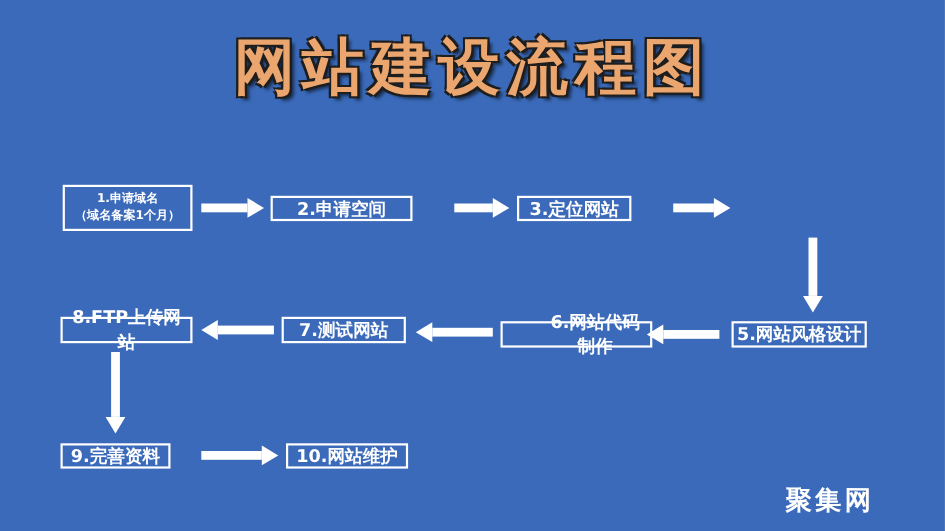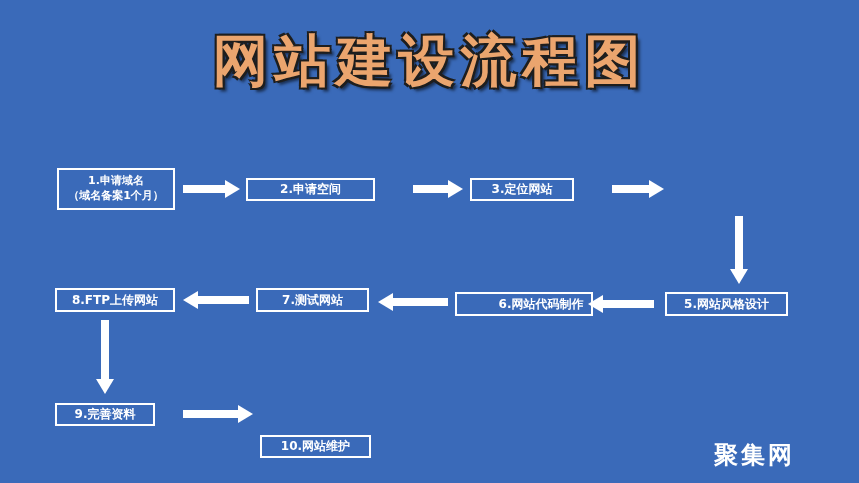--- a/index.html
+++ b/index.html
@@ -16,21 +16,21 @@
     text-align: center; font-size: 56px; font-weight: bold;
     color: var(--title, #eba56e); letter-spacing: 6px;
     text-shadow: -2px -2px 0 #1e1e1e, 2px -2px 0 #1e1e1e,
                  -2px 2px 0 #1e1e1e, 2px 2px 0 #1e1e1e,
                  4px 4px 3px rgba(0,0,0,0.55);
     font-family: Liberation Serif, serif;
   }
   .node {
     position: absolute; box-sizing: border-box;
     border: 2px solid var(--box-border, #ffffff);
-    color: var(--text, #ffffff); font-weight: bold; font-size: 12px;
+    color: var(--text, #ffffff); font-weight: bold; font-size: 16px;
     display: flex; align-items: center; justify-content: center;
     text-align: center; white-space: pre-line; line-height: 1.35;
     padding: 1px 2px; background: transparent;
   }
   .node.two-line { font-size: 11px; text-align: center; }
   .arrow { position: absolute; display: flex; }
   .arrow.h { align-items: center; flex-direction: row; }
   .arrow.v { align-items: center; flex-direction: column; }
   .shaft-h { flex: 1; height: 8px; background: var(--arrow, #ffffff); }
   .shaft-v { flex: 1; width: 8px; background: var(--arrow, #ffffff); }
@@ -49,21 +49,21 @@
   
   .n1  { left: 57px;  top: 168px; width: 118px; height: 42px; }
   .n2  { left: 246px; top: 178px; width: 129px; height: 23px; }
   .n3  { left: 470px; top: 178px; width: 104px; height: 23px; }
   .n4  { left: 671px; top: 168px; width: 147px; height: 42px; }
   .n5  { left: 665px; top: 292px; width: 123px; height: 24px; }
   .n6  { left: 455px; top: 292px; width: 138px; height: 24px; padding-left: 36px; }
   .n7  { left: 256px; top: 288px; width: 113px; height: 24px; }
   .n8  { left: 55px;  top: 288px; width: 120px; height: 24px; }
   .n9  { left: 55px;  top: 403px; width: 100px; height: 23px; }
-  .n10 { left: 260px; top: 403px; width: 111px; height: 23px; margin-top: 32px; }
+  .n10 { left: 260px; top: 403px; width: 111px; height: 23px; }
 
   
   .a12  { left: 183px; top: 180px; width: 57px; height: 18px; }
   .a23  { left: 413px; top: 180px; width: 50px; height: 18px; }
   .a34  { left: 612px; top: 180px; width: 52px; height: 18px; }
   .a45  { left: 730px; top: 216px; width: 18px; height: 68px; }
   .a56  { left: 588px; top: 295px; width: 66px; height: 18px; }
   .a67  { left: 378px; top: 293px; width: 70px; height: 18px; }
   .a78  { left: 183px; top: 291px; width: 66px; height: 18px; }
   .a89  { left: 96px;  top: 320px; width: 18px; height: 74px; }

